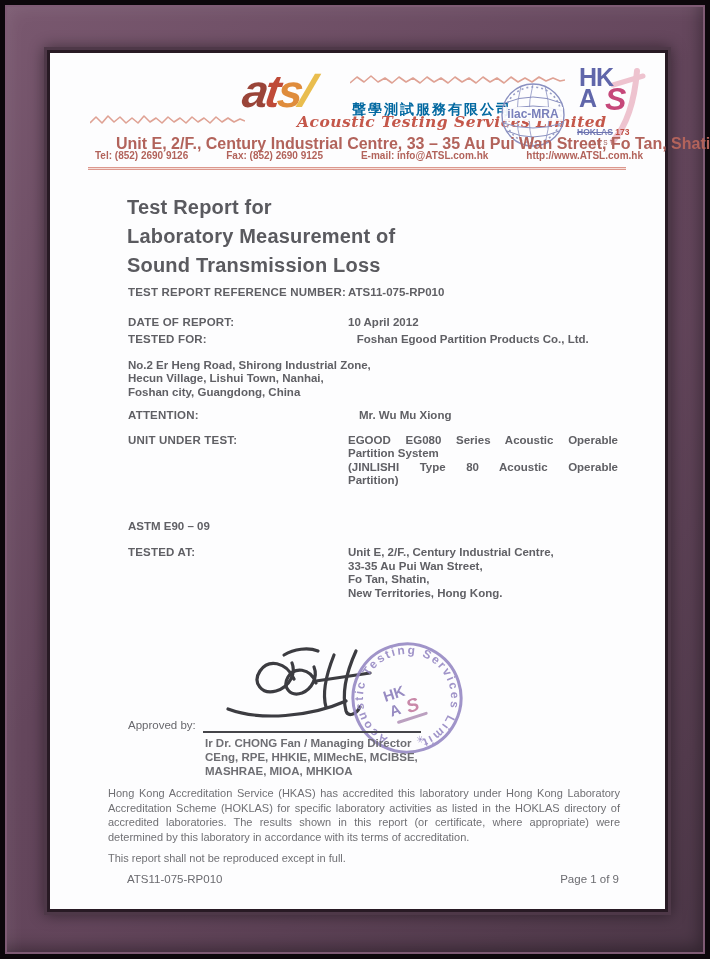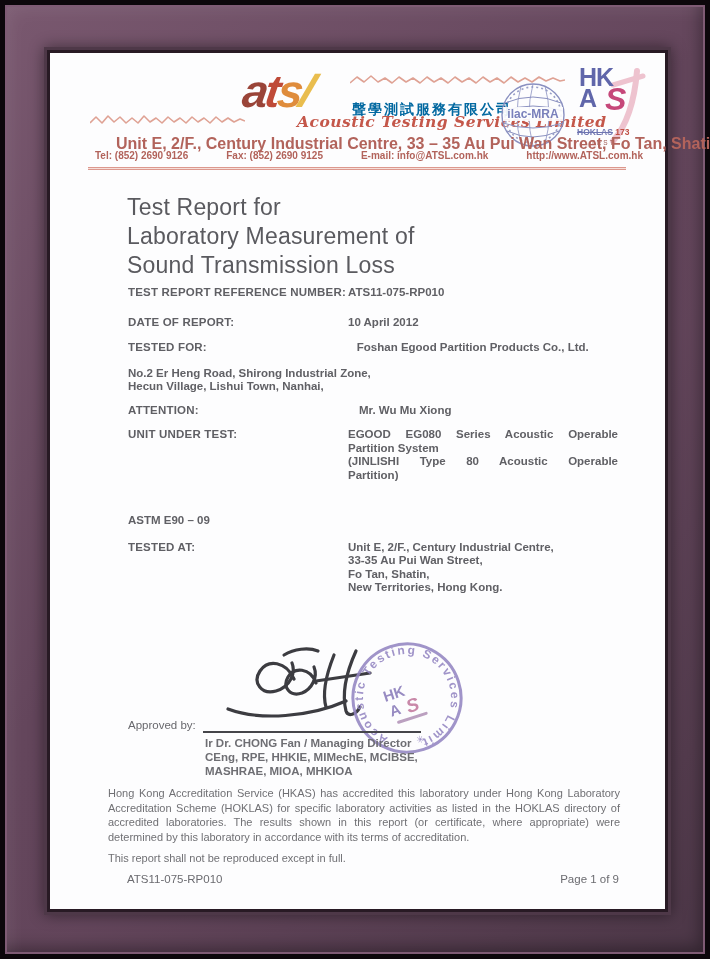--- a/index.html
+++ b/index.html
@@ -45,30 +45,30 @@
   .hkas .hoklas .hn { color:#bf4f44; }
   .hkas .test { position:absolute; left:14px; top:72px; font-size:6.5px; letter-spacing:2px; color:#a05a52; }
   .addr1 { position:absolute; left:42px; top:82px; width:540px; font-size:16px; font-weight:bold;
     color:#b2635b; white-space:nowrap;padding-left:24px; }
   .addr2 { position:absolute; left:45px; top:97px; display:flex; gap:38px; font-size:10px;
     font-weight:bold; color:#b2635b; white-space:nowrap; }
   .red-rule { position:absolute; left:38px; top:114px; width:538px; height:3px;
     background:linear-gradient(#cf7568,#f6ded9,#cf7568); }
 
   
-  .title { position:absolute; left:77px; top:140px; font-size:23px; font-weight:normal;
+  .title { position:absolute; left:77px; top:140px; font-size:20px; font-weight:bold;
     line-height:29px; color:#5a5a5f; letter-spacing:.2px; }
 
   
   .fields { position:absolute; left:78px; top:233px; width:490px; }
   .frow { display:flex; }
   .flabel { width:220px; font-size:11.5px; font-weight:bold; color:#5f5f64; letter-spacing:.2px; }
   .fvalue { width:270px; font-size:11.5px; font-weight:bold; color:#606065; line-height:13.5px; }
   .jl { text-align:justify; text-align-last:justify; }
-  .r1{margin-bottom:16px;} .r2{margin-bottom:12px;} .r3{margin-bottom:12px;gap:16px;}
+  .r1{margin-bottom:16px;} .r2{margin-bottom:4px;} .r3{margin-bottom:12px;gap:16px;}
   .r4{margin-bottom:10px;flex-direction:column;} .r5{margin-bottom:11px;gap:20px;} .r6{margin-bottom:32px;}
   .r7{margin-bottom:13px;}
 
   
   .approved-label { position:absolute; left:78px; top:666px; font-size:11.5px; color:#68686d; }
   .sig-svg { position:absolute; left:148px; top:592px; }
   .sig-line { position:absolute; left:153px; top:678px; width:218px; height:2px; background:#45454a; }
   .sig-name { position:absolute; left:155px; top:683px; font-size:11.5px; font-weight:bold;
     line-height:14px; color:#6e6e73; white-space:nowrap; }
   .stamp { position:absolute; left:298px; top:586px; opacity:.88; }
@@ -156,20 +156,21 @@
       <div class="flabel">TESTED FOR:</div>
       <div class="fvalue">
         <div>Foshan Egood Partition Products Co., Ltd.</div>
       </div>
     </div>
     <div class="frow r4">
       <div class="flabel"></div>
       <div class="fvalue">
         <div>No.2 Er Heng Road, Shirong Industrial Zone,</div>
         <div>Hecun Village, Lishui Town, Nanhai,</div>
+        <div>Foshan city, Guangdong, China</div>
       </div>
     </div>
     <div class="frow r5">
       <div class="flabel">ATTENTION:</div>
       <div class="fvalue">
         <div>Mr. Wu Mu Xiong</div>
       </div>
     </div>
     <div class="frow r6">
       <div class="flabel">UNIT UNDER TEST:</div>

